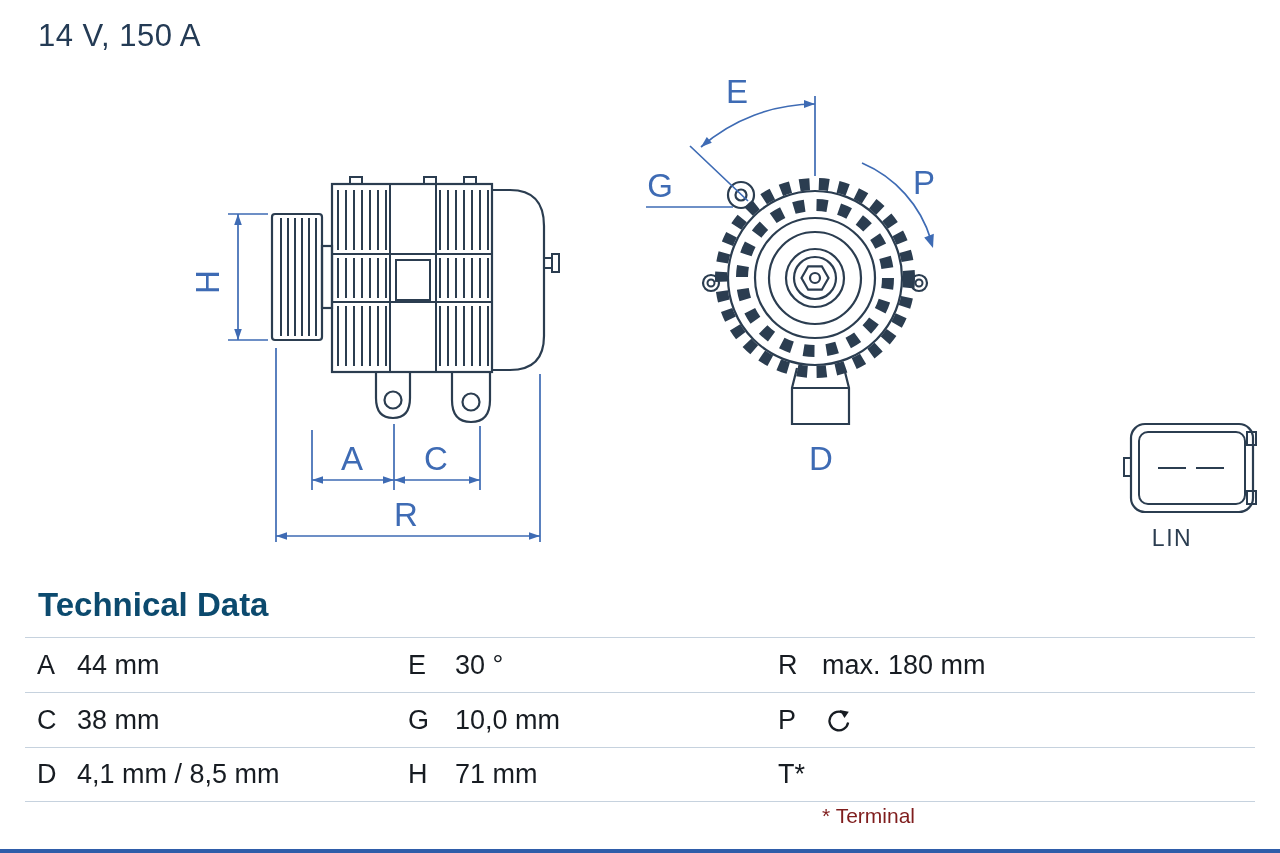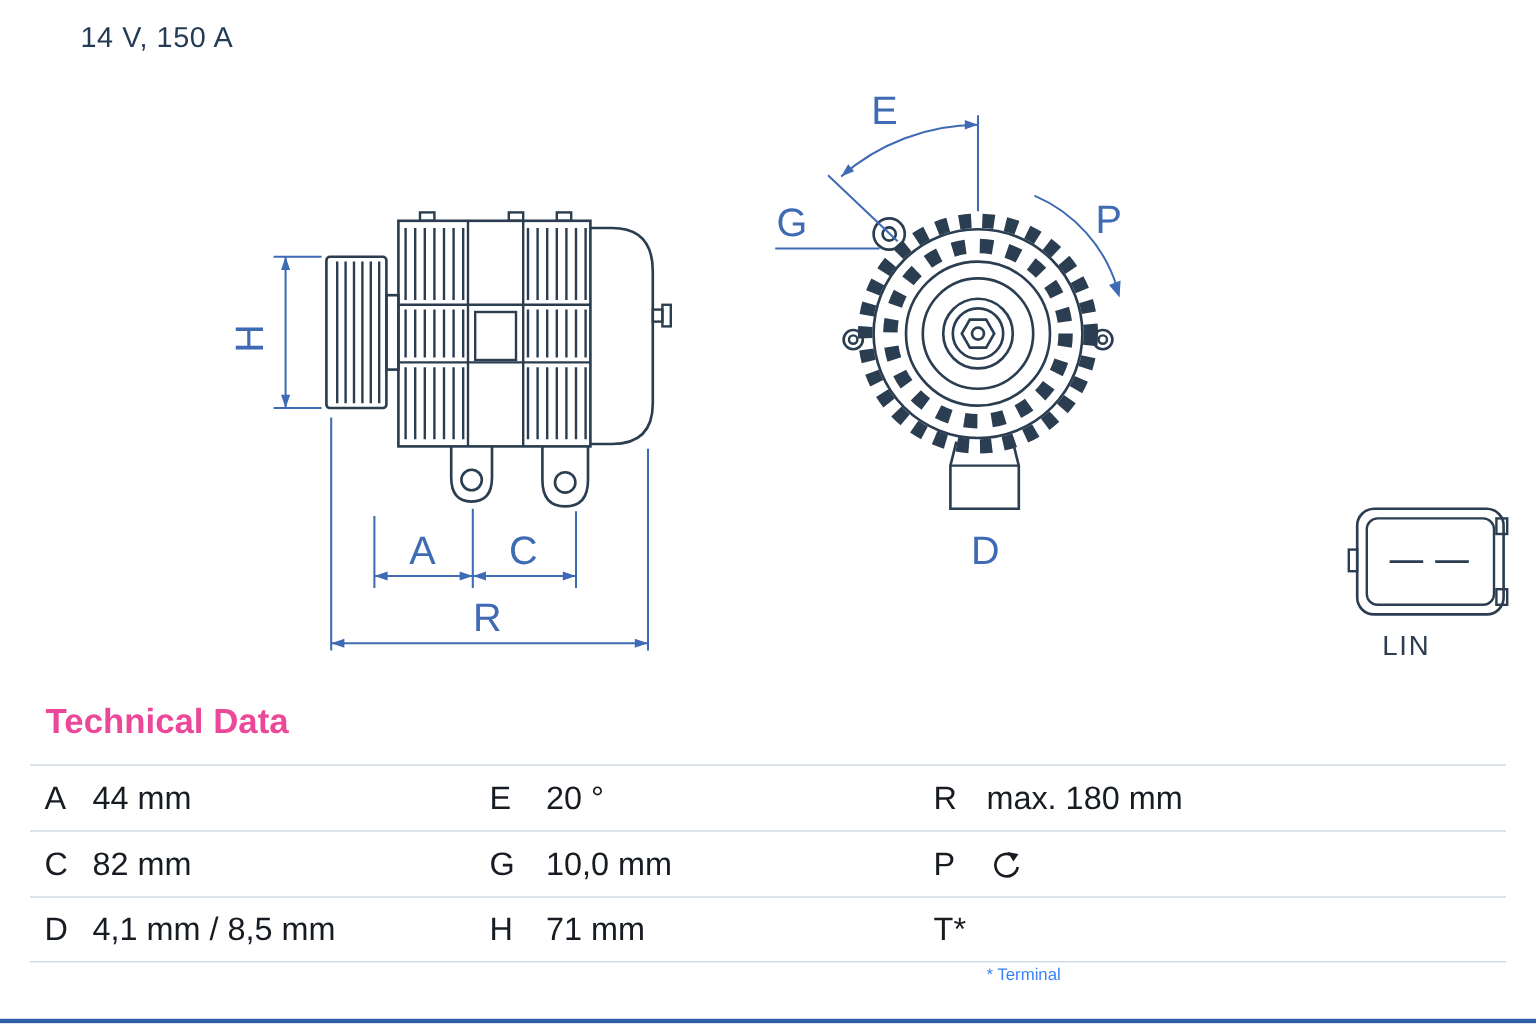--- a/index.html
+++ b/index.html
@@ -1,48 +1,48 @@
 <!DOCTYPE html>
 <html style="--drawing-line: #2b3d50; --dimension-blue: #3e6bb4; --table-border: #c6d2de; --text-dark: #171c22; --header-navy: #243b55; --bottom-bar: #2f5da9;"><head>
 <meta charset="utf-8">
 <style>
   * { margin:0; padding:0; box-sizing:border-box; }
   html,body { background:#ffffff; font-family:"Liberation Sans", sans-serif; }
   .stage { position:relative; width:1280px; height:853px; background:#fff; overflow:hidden; }
 
-  .spec { position:absolute; left:38px; top:18px; font-size:24px; font-weight:500;
-          color:var(--header-navy,#243b55); letter-spacing:.5px;margin-left:29px; }
+  .spec { position:absolute; left:38px; top:18px; font-size:31px; font-weight:500;
+          color:var(--header-navy,#243b55); letter-spacing:.5px; }
 
   svg.drawing { position:absolute; left:0; top:0; }
 
   .dk   { fill:none; stroke:var(--drawing-line,#2b3d50); stroke-width:2.2; }
   .dk2  { fill:none; stroke:var(--drawing-line,#2b3d50); stroke-width:2; }
   .teeth{ fill:none; stroke:var(--drawing-line,#2b3d50); }
   .dim  { fill:none; stroke:var(--dimension-blue,#3e6bb4); stroke-width:1.7; }
   .dimhead { fill:var(--dimension-blue,#3e6bb4); stroke:none; }
   .dimtext { fill:var(--dimension-blue,#3e6bb4); font-size:33px;
              font-family:"Liberation Sans",sans-serif; }
   .lintext { fill:var(--drawing-line,#2b3d50); font-size:23px; letter-spacing:1.5px;
              font-family:"Liberation Sans",sans-serif; }
 
-  .title { position:absolute; left:38px; top:586px; font-size:29px; font-weight:bold;
-           color:#ec4899; }
+  .title { position:absolute; left:38px; top:586px; font-size:33px; font-weight:bold;
+           color:#0c4a6e; }
 
   .table { position:absolute; left:25px; top:637px; width:1230px; }
   .trow  { display:grid; grid-template-columns:40px 331px 47px 323px 44px 1fr;
            align-items:center; height:55px; padding-left:12px;
            border-top:1px solid var(--table-border,#c6d2de);
            font-size:27px; color:var(--text-dark,#171c22); }
   .trow:last-child { border-bottom:1px solid var(--table-border,#c6d2de); }
   .tval  { display:flex; align-items:center; gap:6px; }
   .roticon { display:block; }
   .rot   { fill:none; stroke:var(--text-dark,#171c22); stroke-width:2.4; }
   .rothead { fill:var(--text-dark,#171c22); }
 
-  .footnote { position:absolute; left:822px; top:804px; font-size:14px; color:#3b82f6; }
+  .footnote { position:absolute; left:822px; top:804px; font-size:21px; color:#7f1d1d; }
   .bottombar { position:absolute; left:0; right:0; bottom:0; height:4px;
                background:var(--bottom-bar,#2f5da9); }
 </style>
 </head>
 <body>
 
 <div class="stage">
 
   <div class="spec">14 V, 150 A</div>
 
@@ -165,28 +165,28 @@
   </svg>
 
   <div class="title">Technical Data</div>
 
   <div class="table">
 
     <div class="trow">
       <div>A</div>
       <div class="tval">44 mm</div>
       <div>E</div>
-      <div class="tval">20 °</div>
+      <div class="tval">30 °</div>
       <div>R</div>
       <div class="tval">max. 180 mm</div>
     </div>
 
     <div class="trow">
       <div>C</div>
-      <div class="tval">82 mm</div>
+      <div class="tval">38 mm</div>
       <div>G</div>
       <div class="tval">10,0 mm</div>
       <div>P</div>
       <div class="tval">
         <svg class="roticon" width="32" height="30" viewBox="0 0 34 32">
           <path class="rot" d="M23.7 8.8 A10 10 0 1 0 27.8 18.7"></path>
           <polygon class="rothead" points="18.8,5.4 28.5,7.2 23.9,13.8"></polygon>
         </svg>
         <span></span>
       </div>

